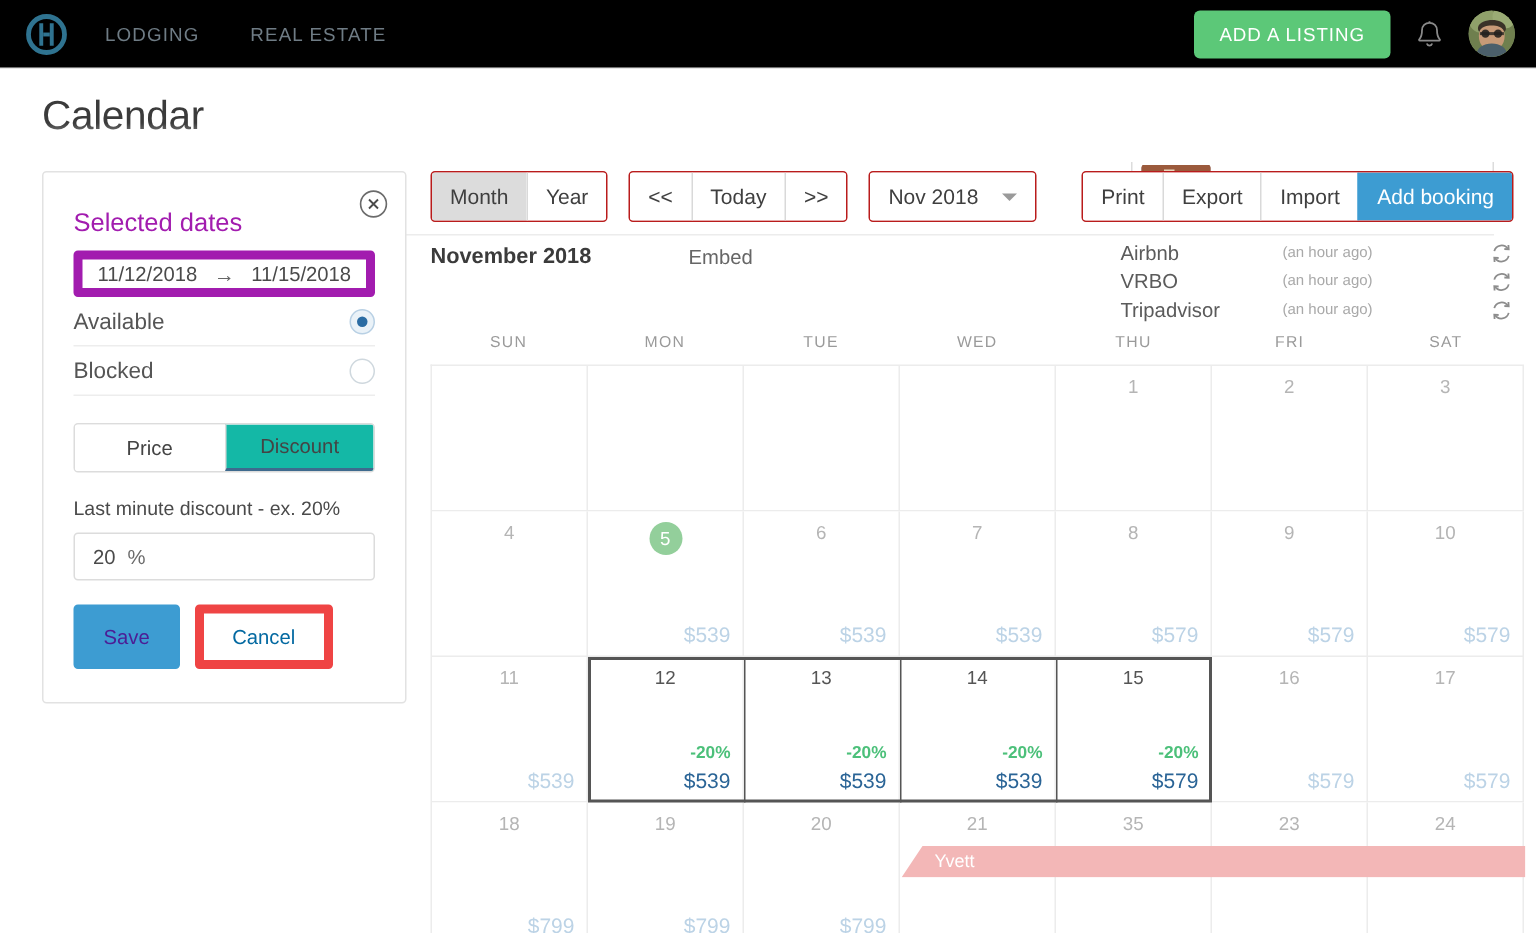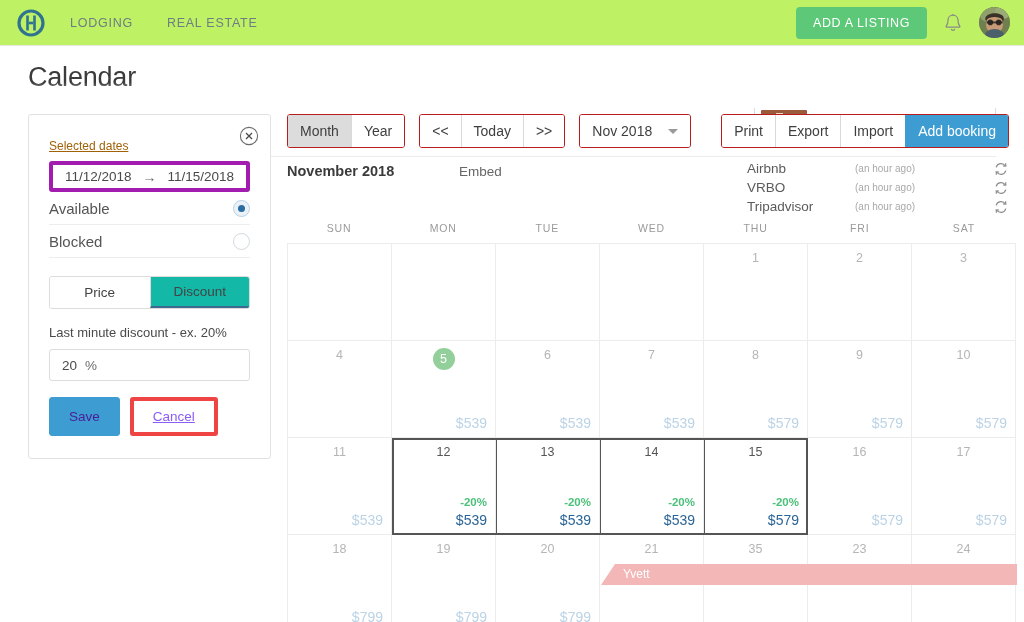--- a/index.html
+++ b/index.html
@@ -13,21 +13,21 @@
     -webkit-font-smoothing: antialiased;
   }
 
   
   .topnav {
     height: 46px;
     border-bottom: 1px solid #e6e6e6;
     display: flex;
     align-items: center;
     padding: 0 14px 0 14px;
-    background: #bef264;
+    background: #000000;
     position: relative;
   }
   .logo { width: 34px; height: 34px; display: flex; align-items: center; justify-content: center; }
   .logo svg { display: block; }
   .navlinks { display: flex; align-items: center; margin-left: 22px; }
   .navlink {
     font-size: 12.5px;
     letter-spacing: .06em;
     color: #6f7c85;
     margin-right: 34px;
@@ -127,27 +127,26 @@
     border: 1px solid #e2e2e2;
     border-radius: 3px;
     background: #fff;
     padding: 14px 20px 22px 20px;
   }
   .panel-close {
     position: absolute; right: 11px; top: 11px;
     width: 20px; height: 20px; cursor: pointer;
   }
   .panel-label {
-    font-size: 12px;
-    color: #a16207;
+    font-size: 17px;
+    color: #a21caf;
     margin: 10px 0 8px 0;
-    text-decoration: underline;
   }
   .date-range {
-    border: 4px solid #a21caf;
+    border: 6px solid #a21caf;
     border-radius: 3px;
     height: 31px;
     display: flex;
     align-items: center;
     justify-content: center;
     gap: 11px;
     font-size: 13.5px;
     color: #4a4a4a;
     background: #fff;
   }
@@ -218,21 +217,21 @@
   .pct-input .unit { color: #6b6b6b; }
   .btn-row { margin-top: 16px; display: flex; gap: 10px; }
   .btn {
     font-family: inherit;
     font-size: 13.5px;
     border-radius: 3px;
     padding: 8px 19px;
     cursor: pointer;
   }
   .btn-save { background: #3d9cd2; color: #4c1d95; border: 1px solid #3d9cd2; }
-  .btn-cancel { background: #fff; color: #8b5cf6; border: 4px solid #ef4444; text-decoration: underline; }
+  .btn-cancel { background: #fff; color: #0369a1; border: 6px solid #ef4444; }
 
   
   .cal {
     position: absolute;
     left: 287px;
     right: 8px;
     top: 6px;
   }
   .cal-toolbar {
     display: flex;

